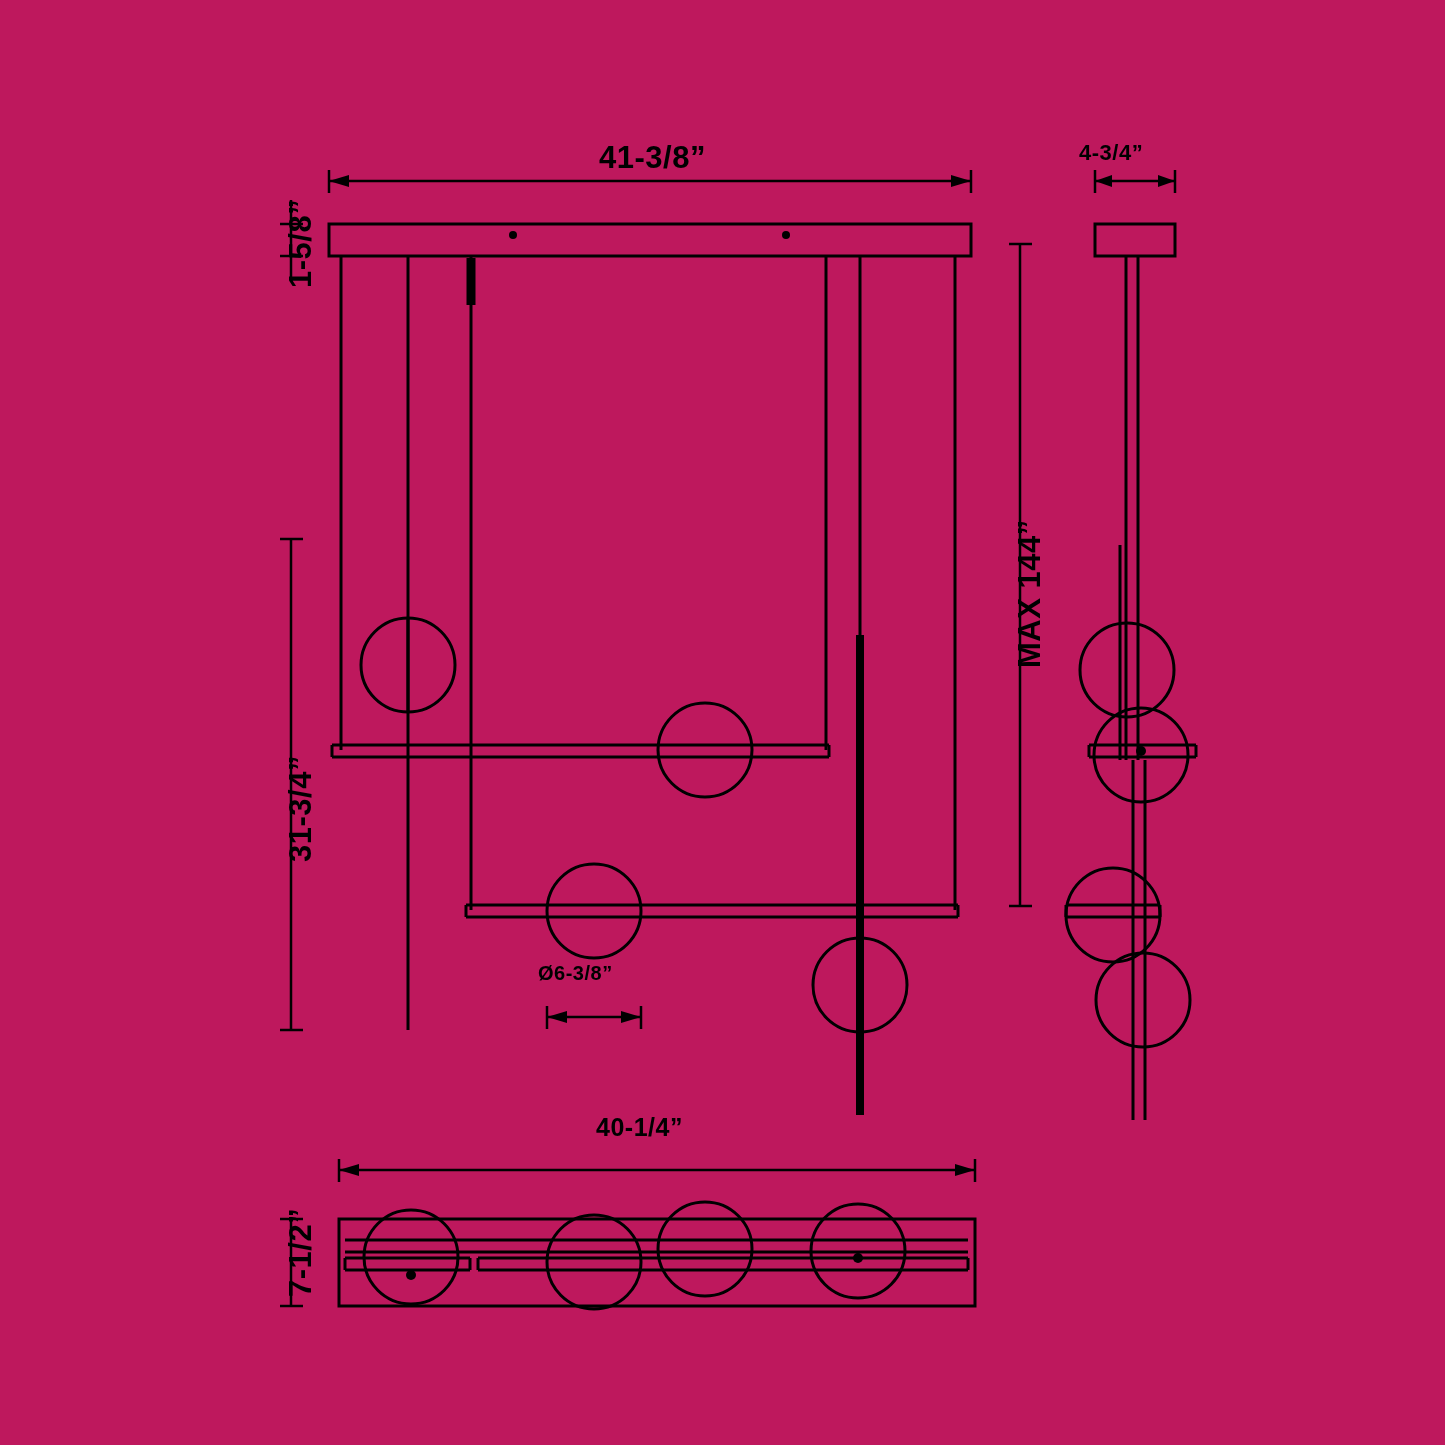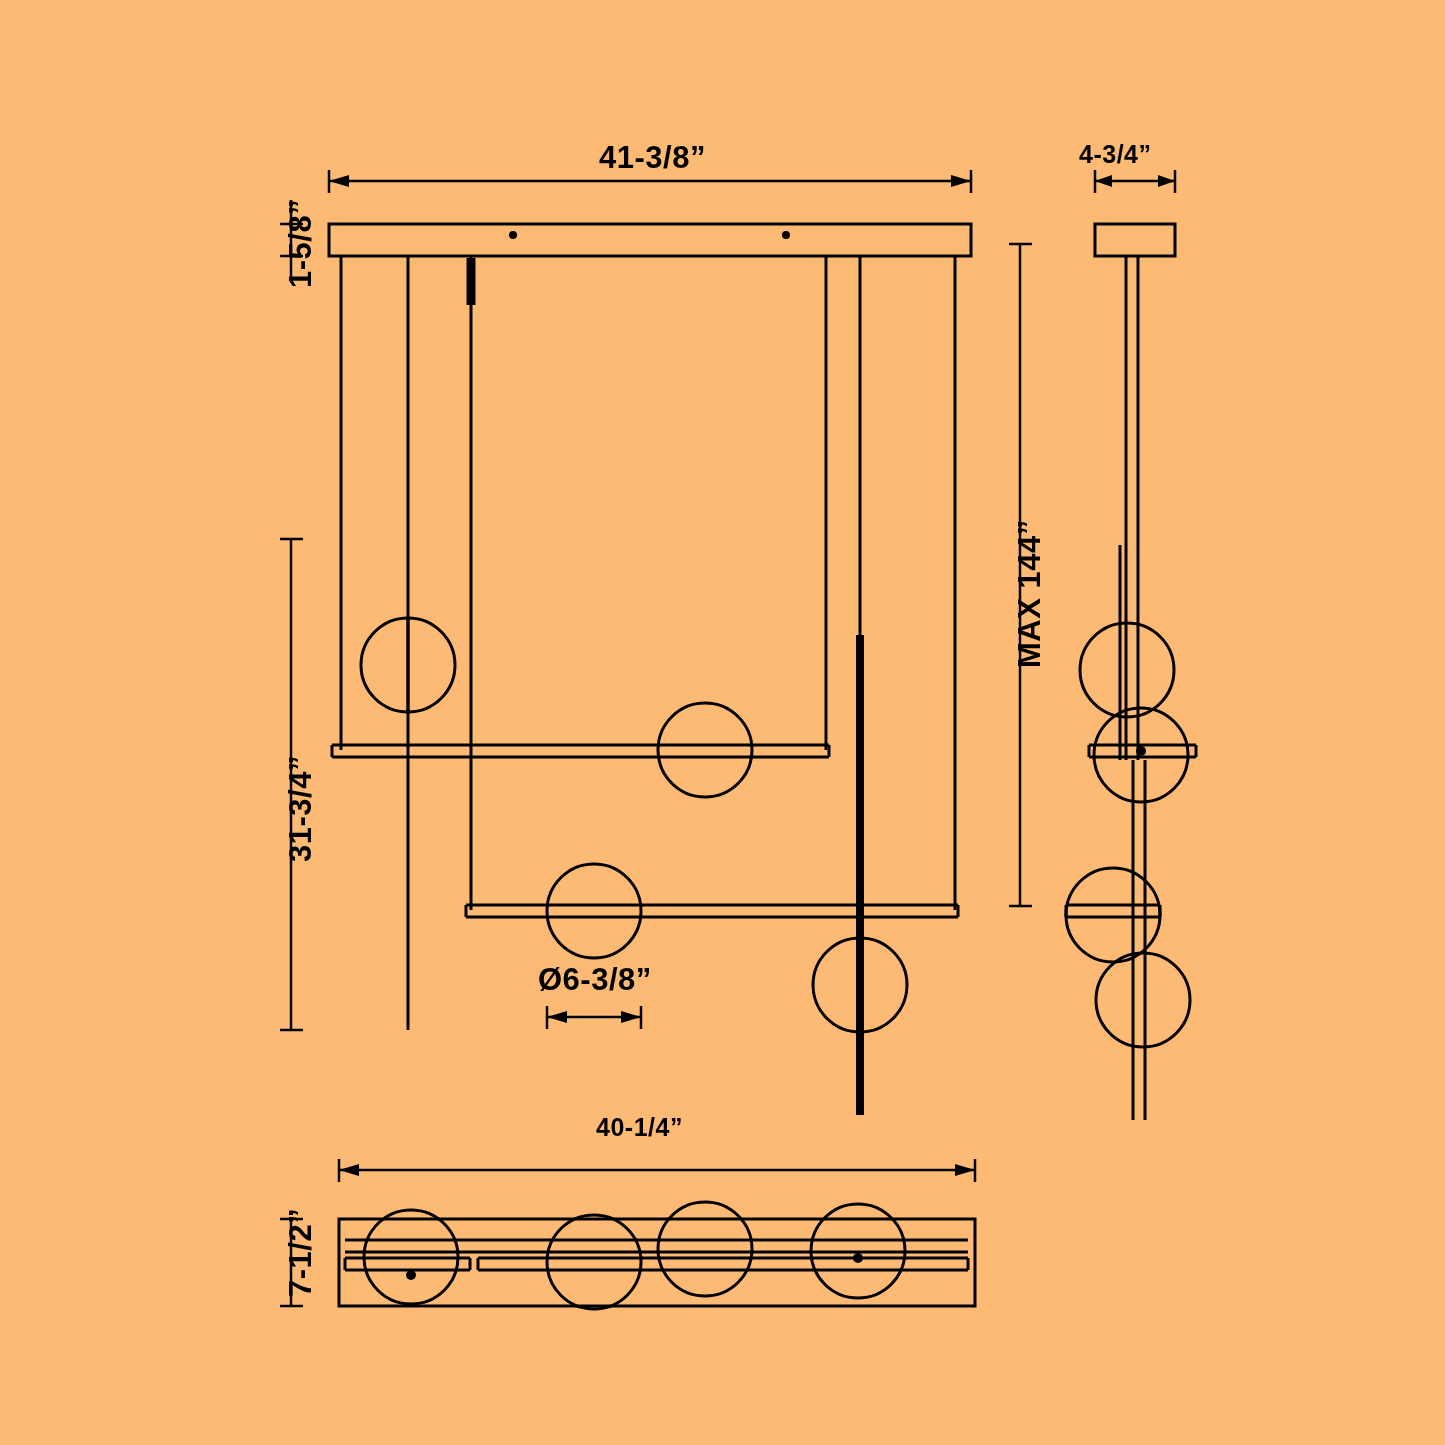--- a/index.html
+++ b/index.html
@@ -10,21 +10,21 @@
   body {
     width: 1445px;
     height: 1445px;
     font-family: "Liberation Sans", sans-serif;
     overflow: hidden;
   }
   #sheet {
     position: relative;
     width: 1445px;
     height: 1445px;
-    background: #fdba74;
+    background: #be185d;
   }
   svg.drawing {
     position: absolute;
     top: 0;
     left: 0;
     width: 1445px;
     height: 1445px;
   }
   .dimtext {
     position: absolute;
@@ -196,23 +196,23 @@
 
     </g>
   </svg>
 
   <div class="dimtext" style="left:599px; top:140px; font-size:31px;">41-3/8”</div>
 
   <div class="dimtext vert" style="left:283px; top:288px; font-size:31px;">1-5/8”</div>
 
   <div class="dimtext vert" style="left:283px; top:862px; font-size:31px;">31-3/4”</div>
 
-  <div class="dimtext" style="left:538px; top:962px; font-size:31px;">Ø6-3/8”</div>
-
-  <div class="dimtext" style="left:1079px; top:140px; font-size:25px;">4-3/4”</div>
+  <div class="dimtext" style="left:538px; top:962px; font-size:20px;">Ø6-3/8”</div>
+
+  <div class="dimtext" style="left:1079px; top:140px; font-size:22px;">4-3/4”</div>
 
   <div class="dimtext vert" style="left:1012px; top:668px; font-size:31px;">MAX 144”</div>
 
   <div class="dimtext" style="left:596px; top:1113px; font-size:25px;">40-1/4”</div>
 
   <div class="dimtext vert" style="left:283px; top:1297px; font-size:31px;">7-1/2”</div>
 
 </div>
 
 </body></html>

